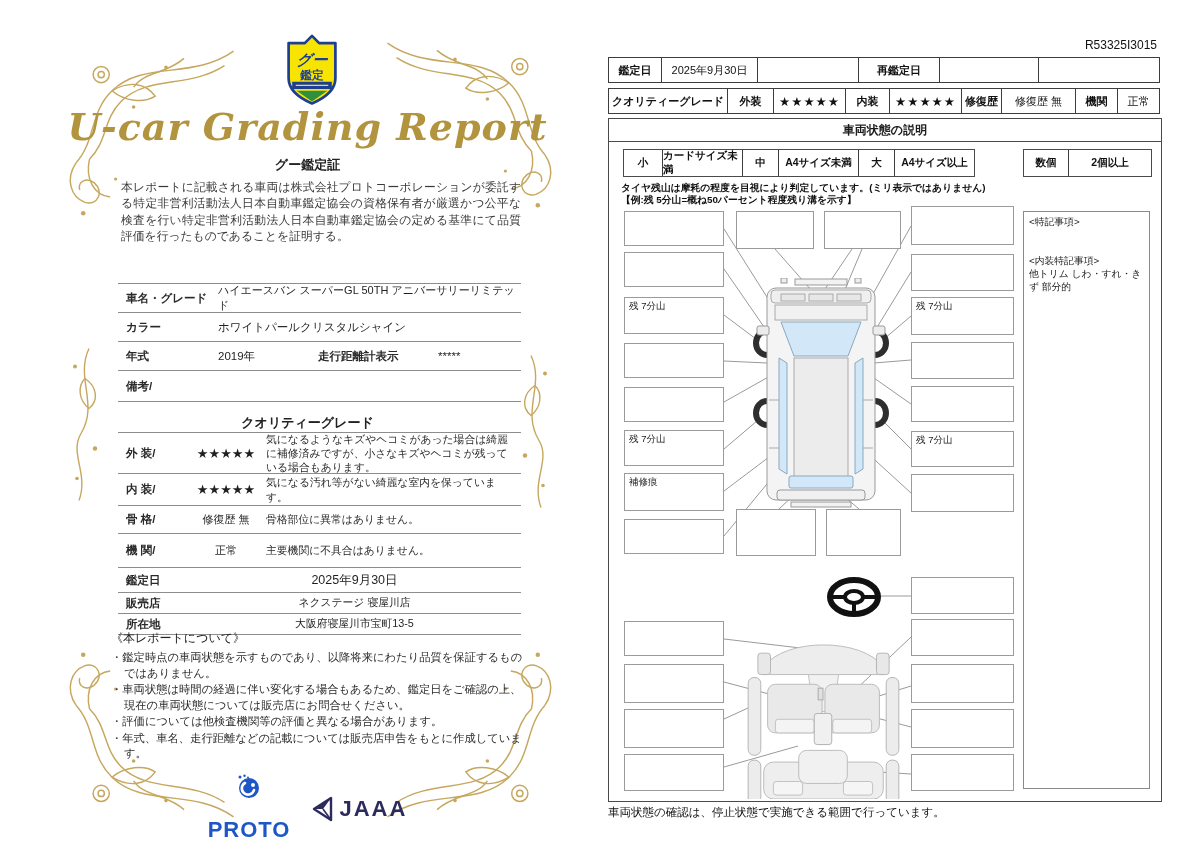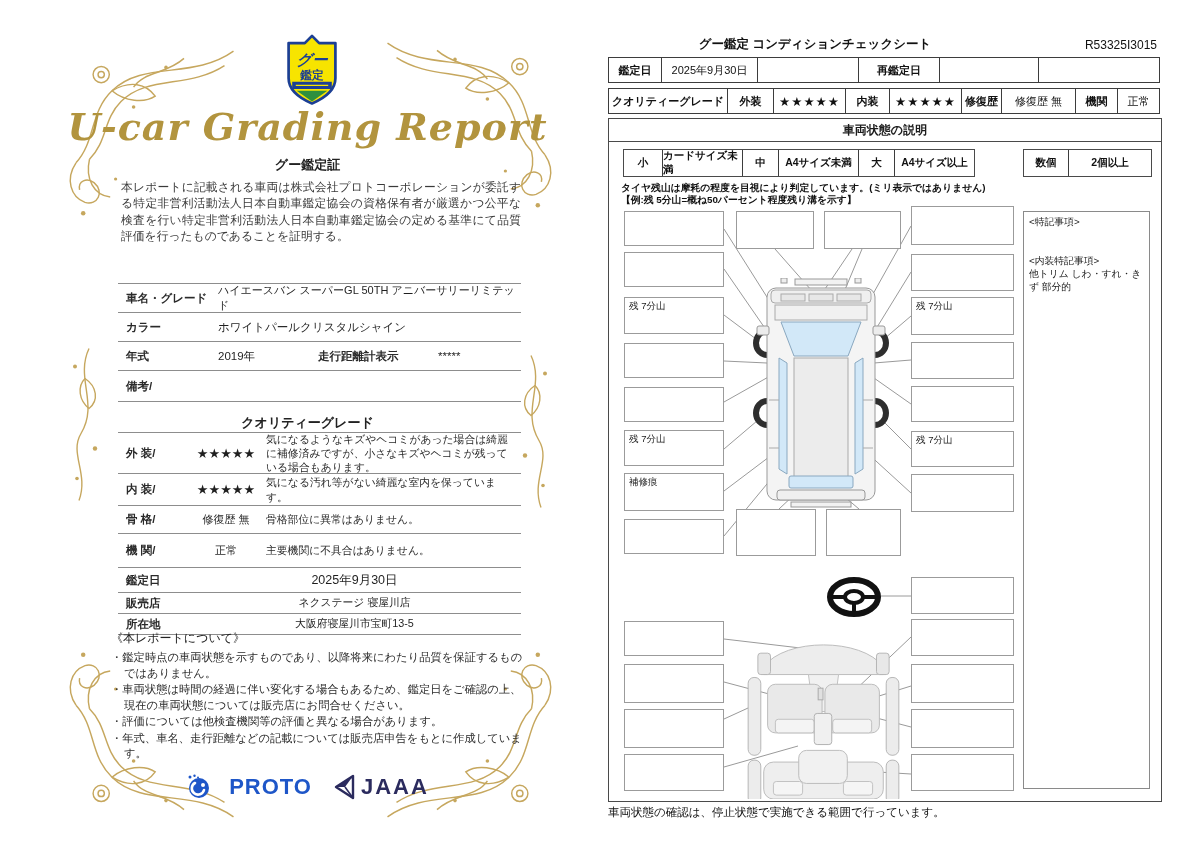--- a/index.html
+++ b/index.html
@@ -18,21 +18,21 @@
   .ltable{position:absolute;left:63px;width:403px;border-top:1.5px solid #8d8d8d;}
   .lrow{display:flex;align-items:center;border-bottom:1.5px solid #8d8d8d;font-size:11.5px;}
   .lrow .lab{font-weight:bold;color:#2a2a2a;padding-left:8px;flex:0 0 auto;}
   .lrow .val{color:#1f1f1f;}
   .stars{font-size:13px;color:#111;}
   .grow .desc{flex:1;font-size:10.8px;line-height:1.32;color:#2a2a2a;padding-right:4px;}
   .about{position:absolute;left:56px;top:602px;width:414px;color:#222;}
   .about .ah{font-size:12px;margin-bottom:3px;}
   .about .ai{font-size:11.3px;line-height:1.38;padding-left:13px;text-indent:-13px;margin-bottom:1px;color:#2b2b2b;}
   .logos{position:absolute;top:746px;left:0;width:100%;display:flex;justify-content:center;align-items:center;gap:22px;}
-  .proto-wrap{display:flex;align-items:center;gap:17px;}
+  .proto-wrap{display:flex;align-items:center;gap:17px;flex-direction:column;}
   .proto-text{font-size:22px;font-weight:800;color:#1e56c8;letter-spacing:1px;}
   .jaaa-wrap{display:flex;align-items:center;gap:5px;}
   .jaaa-text{font-size:22px;font-weight:700;color:#2b2b5e;letter-spacing:2px;}
 
   
   .page-right{position:absolute;left:605px;top:30px;width:558px;height:805px;}
   .rp-title{position:absolute;top:6px;left:40px;width:340px;text-align:center;font-size:12.5px;font-weight:bold;color:#111;}
   .rp-id{position:absolute;top:8px;right:6px;font-size:12px;color:#111;}
   .tbl{position:absolute;display:flex;border:1.5px solid #3d3d3d;background:#fff;box-sizing:border-box;}
   .c{border-left:1px solid #3d3d3d;display:flex;align-items:center;justify-content:center;
@@ -204,21 +204,20 @@
           <polygon points="2,13 19,2 11,13" fill="#2b2b5e"></polygon>
           <line x1="11" y1="13" x2="19" y2="24" stroke="#2b2b5e" stroke-width="1.6"></line>
         </svg>
         <span class="jaaa-text">JAAA</span>
       </div>
     </div>
   </div>
 
   <div class="page-right">
 
-    <div class="rp-title">グー鑑定 コンディションチェックシート</div>
     <div class="rp-id">R53325I3015</div>
 
     <div class="tbl" style="left:3px;top:27px;width:552px;height:26px">
       <div class="c bold" style="width:52px">鑑定日</div>
       <div class="c" style="width:96px">2025年9月30日</div>
       <div class="c" style="width:101px"></div>
       <div class="c bold" style="width:81px">再鑑定日</div>
       <div class="c" style="width:99px"></div>
       <div class="c" style="flex:1"></div>
     </div>

